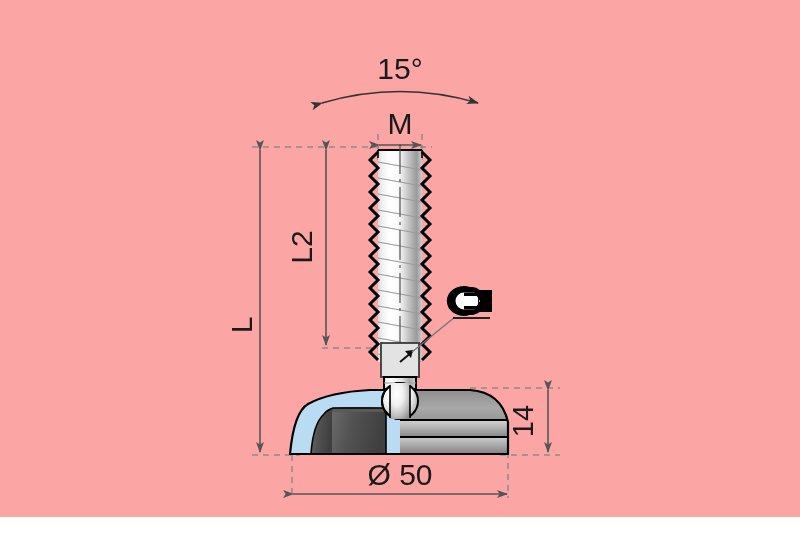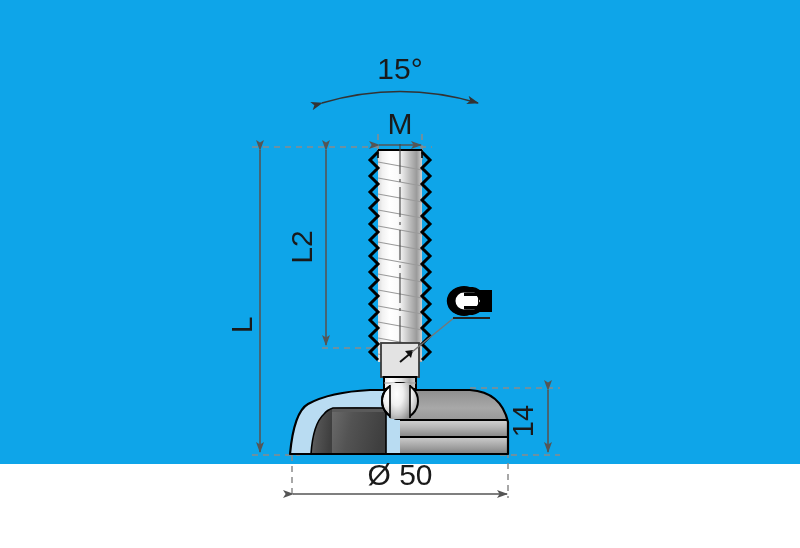--- a/index.html
+++ b/index.html
@@ -4,22 +4,22 @@
 <title>Leveling Foot Technical Drawing</title>
 <style>
   html,body{margin:0;padding:0;background:#ffffff;}
   body{
     width:800px;height:548px;
     font-family:"Liberation Sans", sans-serif;
     overflow:hidden;
     position:relative;
   }
   #stage{
-    position:absolute;left:0;top:0;width:800px;height:464px;
-    background:#0ea5e9;
+    position:absolute;left:0;top:0;width:800px;height:517px;
+    background:#fca5a5;
   }
   svg#drawing{display:block;width:800px;height:548px;}
   .dimtext{
     font-family:"Liberation Sans", sans-serif;
     font-size:30px;
     fill:#1a1a1a;
   }
   .dimtext-sm{
     font-family:"Liberation Sans", sans-serif;
     font-size:29px;

